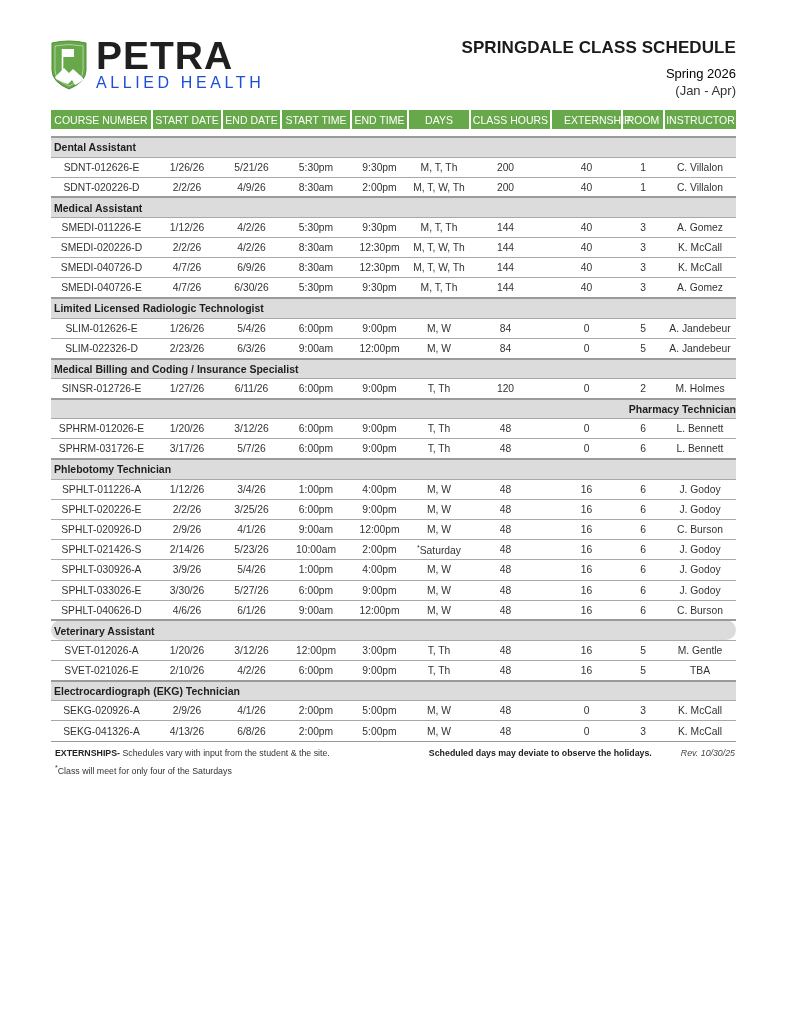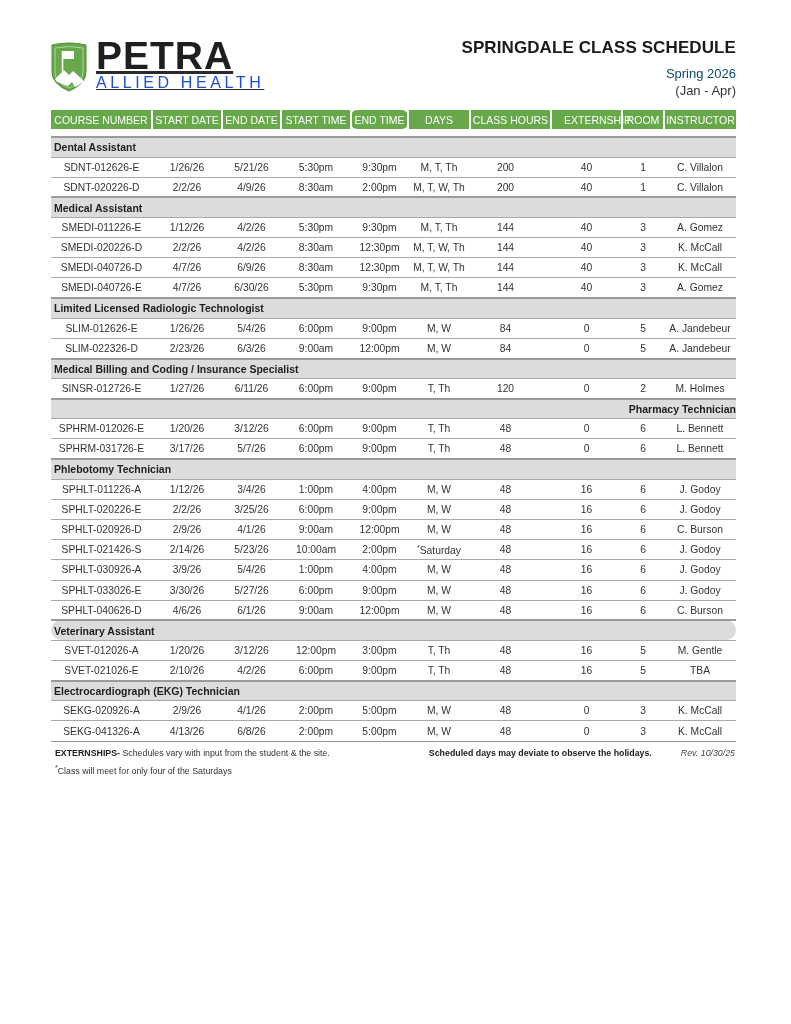--- a/index.html
+++ b/index.html
@@ -1,28 +1,28 @@
 <!DOCTYPE html>
 <html><head>
   <meta charset="utf-8">
   <style>
     * { box-sizing: border-box; margin: 0; padding: 0; }
     html, body { width: 791px; height: 1024px; background: #ffffff; }
     body { font-family: "Liberation Sans", sans-serif; color: #2a2a2a; position: relative; overflow: hidden; }
 
     .header { position: absolute; left: 50px; top: 38px; width: 690px; height: 70px; }
-    .logo { position: absolute; left: 0; top: 0; display: flex; align-items: flex-end; text-decoration: underline; }
+    .logo { position: absolute; left: 0; top: 0; display: flex; align-items: center; }
     .logo-shield { width: 38px; height: 50px; margin-right: 8px; }
     .logo-text { display: flex; flex-direction: column; }
     .logo-name { font-family: "Liberation Sans", sans-serif; font-weight: 700; font-size: 39px; letter-spacing: 1px; color: #1f1f1f; line-height: 36px; margin-top: 0px; }
     .logo-sub { font-size: 16px; letter-spacing: 3.6px; color: #1d4ed8; margin-top: 0; }
 
     .title-block { position: absolute; right: 4px; top: 0; text-align: right; }
     .doc-title { font-weight: 700; font-size: 17px; color: #1a1a1a; letter-spacing: 0.1px; }
-    .term { font-size: 13px; color: #0c4a6e; margin-top: 8px; line-height: 16px; }
+    .term { font-size: 13px; color: #000000; margin-top: 8px; line-height: 16px; }
     .range { font-size: 13px; color: #333; line-height: 17px; }
 
     table.schedule { position: absolute; left: 51px; top: 110px; width: 685px; border-collapse: collapse; table-layout: fixed; }
     .schedule th { background: #6aa84f; background: #67a84a; color: #ffffff; font-weight: 400; font-size: 10.5px; height: 19px; text-align: center; border-left: 2px solid #ffffff; white-space: nowrap; padding: 0; }
     .schedule th:first-child { border-left: none; }
     .schedule tr.spacer td { height: 8px; border: none; background: #fff; }
     .schedule tr.section td { background: #dcdcdc; font-weight: 700; font-size: 10.5px; color: #1e1e1e; height: 20px; padding-left: 3px; border-top: 2px solid #9a9a9a; }
     .schedule tr.course td { font-size: 10.3px; color: #333; text-align: center; height: 20.2px; border-top: 1.5px solid #a8a8a8; padding: 0; white-space: nowrap; }
     .schedule tr.course:last-child td { border-bottom: 1.5px solid #9a9a9a; }
     .schedule tr.course td.hours { padding-right: 10px; }
@@ -71,21 +71,21 @@
       <col style="width:71px">
       <col style="width:42px">
       <col style="width:72px">
   </colgroup>
   <thead>
     <tr id="header-row">
         <th style="background: rgb(103, 168, 74);">COURSE NUMBER</th>
         <th style="background: rgb(103, 168, 74);">START DATE</th>
         <th style="background: rgb(103, 168, 74);">END DATE</th>
         <th style="background: rgb(103, 168, 74);">START TIME</th>
-        <th style="background: rgb(103, 168, 74); border-radius: 6px;">END TIME</th>
+        <th style="background: rgb(103, 168, 74);">END TIME</th>
         <th style="background: rgb(103, 168, 74);">DAYS</th>
         <th style="background: rgb(103, 168, 74);">CLASS HOURS</th>
         <th style="background: rgb(103, 168, 74); padding-left: 12px;">EXTERNSHIP</th>
         <th style="background: rgb(103, 168, 74);">ROOM</th>
         <th style="background: rgb(103, 168, 74); margin-top: 15px;">INSTRUCTOR</th>
       </tr>
   </thead>
   <tbody id="schedule-body">
       <tr class="spacer">
         <td colspan="10"></td>

